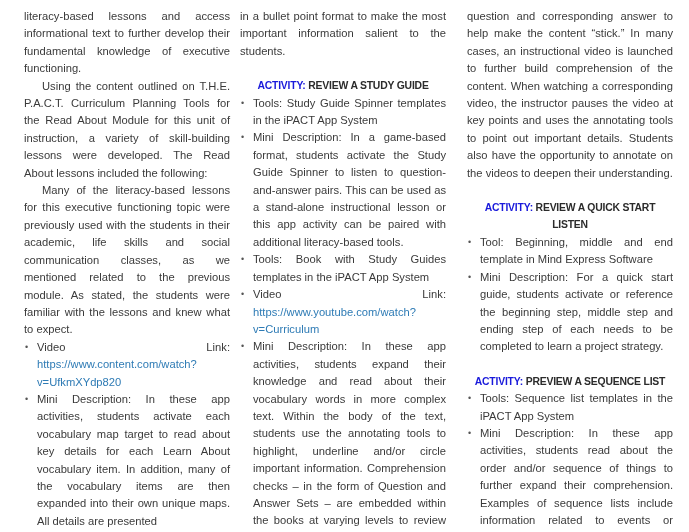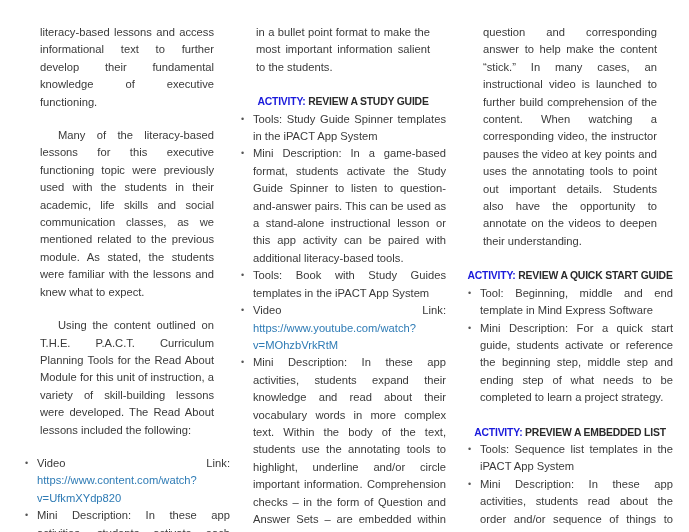--- a/index.html
+++ b/index.html
@@ -2,70 +2,70 @@
 <html><head>
 <meta charset="utf-8">
 <style>
   html, body { margin:0; padding:0; background:#ffffff; }
   body { width:689px; height:532px; overflow:hidden; position:relative;
          font-family:"Liberation Sans", sans-serif; color:#3a3a3a; }
   .col { position:absolute; top:8px; width:206px; font-size:11.2px; line-height:17.4px; }
   #col1 { left:24px; }
   #col2 { left:240px; }
   #col3 { left:467px; }
-  p { margin:16px; text-align:justify; }
+  p { margin:0; text-align:justify; }
   p.indent { text-indent:18px; }
   .head { margin-top:17px; font-weight:bold; font-size:10.4px; line-height:17.4px; color:#2b2b2b; letter-spacing:-0.2px;text-align:center; }
   .head .act { color:#1a1adb; }
   ul { list-style:none; margin:0; padding:0; }
   li { position:relative; padding-left:13px; text-align:justify; }
   li::before { content:"\2022"; position:absolute; left:1px; top:0; font-size:9px; color:#555; }
   a.link { color:#2e7bb5; text-decoration:none; }
 </style>
 </head>
 <body>
 
 <div class="col" id="col1">
   <p>literacy-based lessons and access informational text to further develop their fundamental knowledge of executive functioning.</p>
+  <p class="indent">Using the content outlined on T.H.E. P.A.C.T. Curriculum Planning Tools for the Read About Module for this unit of instruction, a variety of skill-building lessons were developed. The Read About lessons included the following:</p>
   <p class="indent">Many of the literacy-based lessons for this executive functioning topic were previously used with the students in their academic, life skills and social communication classes, as we mentioned related to the previous module. As stated, the students were familiar with the lessons and knew what to expect.</p>
-  <p class="indent">Using the content outlined on T.H.E. P.A.C.T. Curriculum Planning Tools for the Read About Module for this unit of instruction, a variety of skill-building lessons were developed. The Read About lessons included the following:</p>
   <ul>
     <li><span>Video Link: </span><a class="link">https://www.content.com/watch?v=UfkmXYdp820</a></li>
     <li>Mini Description: In these app activities, students activate each vocabulary map target to read about key details for each Learn About vocabulary item. In addition, many of the vocabulary items are then expanded into their own unique maps. All details are presented</li>
   </ul>
 </div>
 
 <div class="col" id="col2">
   <p>in a bullet point format to make the most important information salient to the students.</p>
   <div class="head">
     <span class="act">ACTIVITY:</span>
     <span>REVIEW A STUDY GUIDE</span>
   </div>
   <ul>
     <li>Tools: Study Guide Spinner templates in the iPACT App System</li>
     <li>Mini Description: In a game-based format, students activate the Study Guide Spinner to listen to question-and-answer pairs. This can be used as a stand-alone instructional lesson or this app activity can be paired with additional literacy-based tools.</li>
   </ul>
   <ul>
     <li>Tools: Book with Study Guides templates in the iPACT App System</li>
-    <li><span>Video Link: </span><a class="link">https://www.youtube.com/watch?v=MOhzbVrkRtM</a></li>
+    <li><span>Video Link: </span><a class="link">https://www.youtube.com/watch?v=Curriculum</a></li>
     <li>Mini Description: In these app activities, students expand their knowledge and read about their vocabulary words in more complex text. Within the body of the text, students use the annotating tools to highlight, underline and/or circle important information. Comprehension checks – in the form of Question and Answer Sets – are embedded within the books at varying levels to review information in bite-size chunks. Students listen to the</li>
   </ul>
 </div>
 
 <div class="col" id="col3">
   <p>question and corresponding answer to help make the content “stick.” In many cases, an instructional video is launched to further build comprehension of the content. When watching a corresponding video, the instructor pauses the video at key points and uses the annotating tools to point out important details. Students also have the opportunity to annotate on the videos to deepen their understanding.</p>
   <div class="head">
     <span class="act">ACTIVITY:</span>
-    <span>REVIEW A QUICK START GUIDE</span>
+    <span>REVIEW A QUICK START LISTEN</span>
   </div>
   <ul>
     <li>Tool: Beginning, middle and end template in Mind Express Software</li>
-    <li>Mini Description: For a quick start guide, students activate or reference the beginning step, middle step and ending step of what needs to be completed to learn a project strategy.</li>
+    <li>Mini Description: For a quick start guide, students activate or reference the beginning step, middle step and ending step of each needs to be completed to learn a project strategy.</li>
   </ul>
   <div class="head">
     <span class="act">ACTIVITY:</span>
-    <span>PREVIEW A EMBEDDED LIST</span>
+    <span>PREVIEW A SEQUENCE LIST</span>
   </div>
   <ul>
     <li>Tools: Sequence list templates in the iPACT App System</li>
     <li>Mini Description: In these app activities, students read about the order and/or sequence of things to further expand their comprehension. Examples of sequence lists include information related to events or projects, “How-To” guides, summary points or procedures. Instructional videos are launched to further build comprehen-</li>
   </ul>
 </div>
 
 </body></html>

